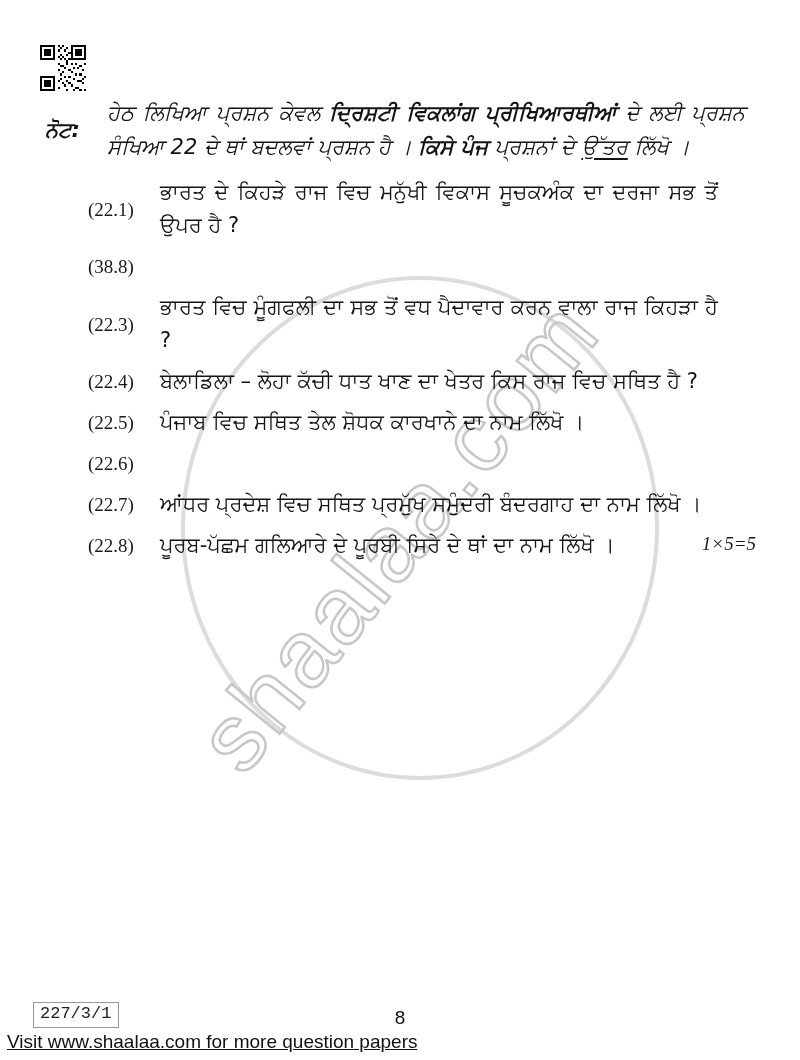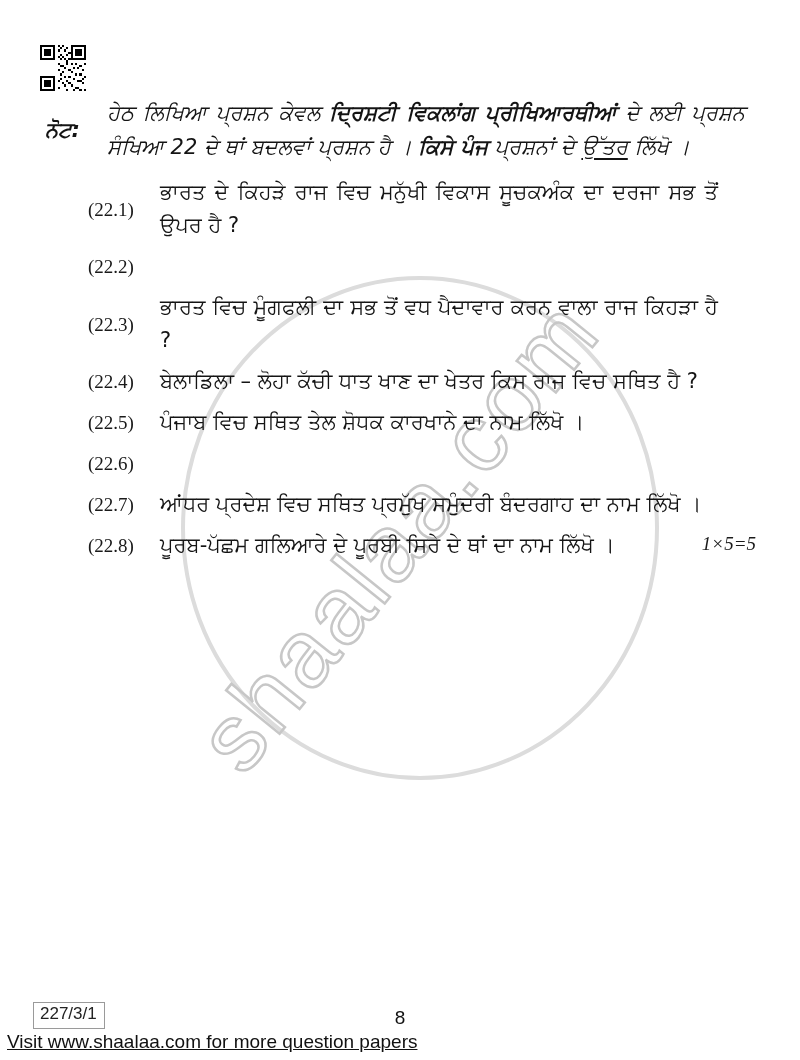--- a/index.html
+++ b/index.html
@@ -68,21 +68,21 @@
     font-family: "Liberation Serif", "DejaVu Serif", serif;
     font-style: italic; font-size: 19px;
     color: #1a1a1a;
     white-space: nowrap;
   }
 
   .footer-box {
     position: absolute; left: 33px; top: 1002px;
     border: 1px solid #9a9a9a;
     padding: 1px 7px 4px 6px;
-    font-family: Liberation Sans, sans-serif;
+    font-family: Liberation Mono, monospace;
     font-size: 17px; color: #222;
     background: transparent;
   }
   .page-number {
     position: absolute; left: 0; top: 1007px; width: 800px;
     text-align: center;
     font-family: "Liberation Sans", sans-serif;
     font-size: 19px; color: #111;
   }
   .visit-line {
@@ -129,21 +129,21 @@
   </div>
 
   <div class="questions">
 
     <div class="q-row">
       <span class="q-num">(22.1)</span>
       <span class="q-text">ਭਾਰਤ ਦੇ ਕਿਹੜੇ ਰਾਜ ਵਿਚ ਮਨੁੱਖੀ ਵਿਕਾਸ ਸੂਚਕਅੰਕ ਦਾ ਦਰਜਾ ਸਭ ਤੋਂ ਉਪਰ ਹੈ ?</span>
     </div>
 
     <div class="q-row">
-      <span class="q-num">(22.2)</span>
+      <span class="q-num">(38.8)</span>
     </div>
 
     <div class="q-row">
       <span class="q-num">(22.3)</span>
       <span class="q-text">ਭਾਰਤ ਵਿਚ ਮੂੰਗਫਲੀ ਦਾ ਸਭ ਤੋਂ ਵਧ ਪੈਦਾਵਾਰ ਕਰਨ ਵਾਲਾ ਰਾਜ ਕਿਹੜਾ ਹੈ ?</span>
     </div>
 
     <div class="q-row">
       <span class="q-num">(22.4)</span>
       <span class="q-text">ਬੇਲਾਡਿਲਾ – ਲੋਹਾ ਕੱਚੀ ਧਾਤ ਖਾਣ ਦਾ ਖੇਤਰ ਕਿਸ ਰਾਜ ਵਿਚ ਸਥਿਤ ਹੈ ?</span>

